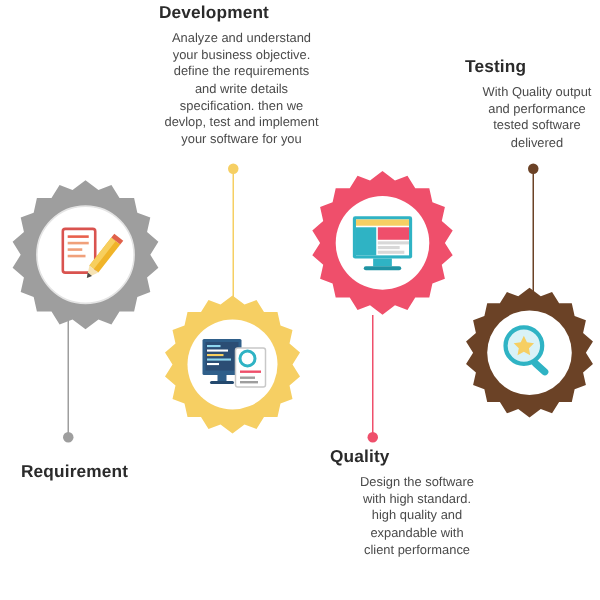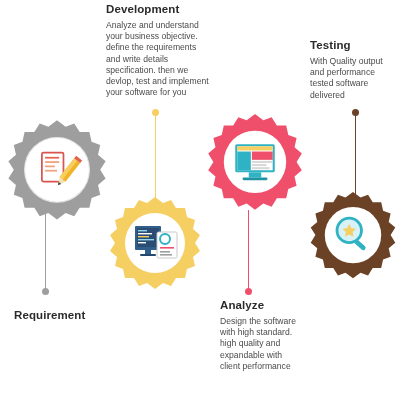--- a/index.html
+++ b/index.html
@@ -32,20 +32,21 @@
     line-height: 14px;
     margin: 0 0 4px 0;
     letter-spacing: 0.1px;
   }
   .block .body {
     font-size: 8.6px;
     line-height: 11.2px;
     color: #4a4a4a;
     margin: 0;
     white-space: pre-line;
+    text-align: center;
   }
   .gearwrap {
     position: absolute;
   }
   .gearwrap svg {
     display: block;
   }
   .connector {
     position: absolute;
     background: #9e9e9e;
@@ -80,21 +81,21 @@
 and performance
 tested software
 delivered</p>
   </div>
 
   <div class="block" style="left:14px; top:308px; width:118px;">
     <p class="title">Requirement</p>
   </div>
 
   <div class="block" style="left:220px; top:298px; width:116px;">
-    <p class="title">Analyze</p>
+    <p class="title">Quality</p>
     <p class="body">Design the software
 with high standard.
 high quality and
 expandable with
 client performance</p>
   </div>
 
   <div class="connector" style="left:155px; top:112px; height:96px; background:#f6cf63;"></div>
   <div class="dot" style="left:152px; top:109px; background:#f6cf63;"></div>
 

